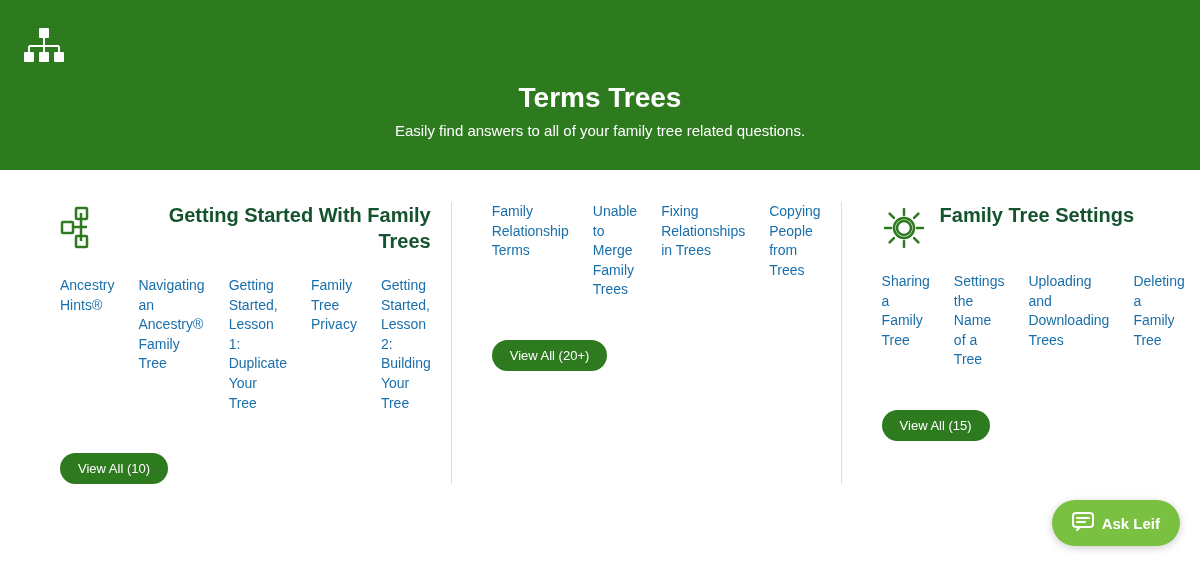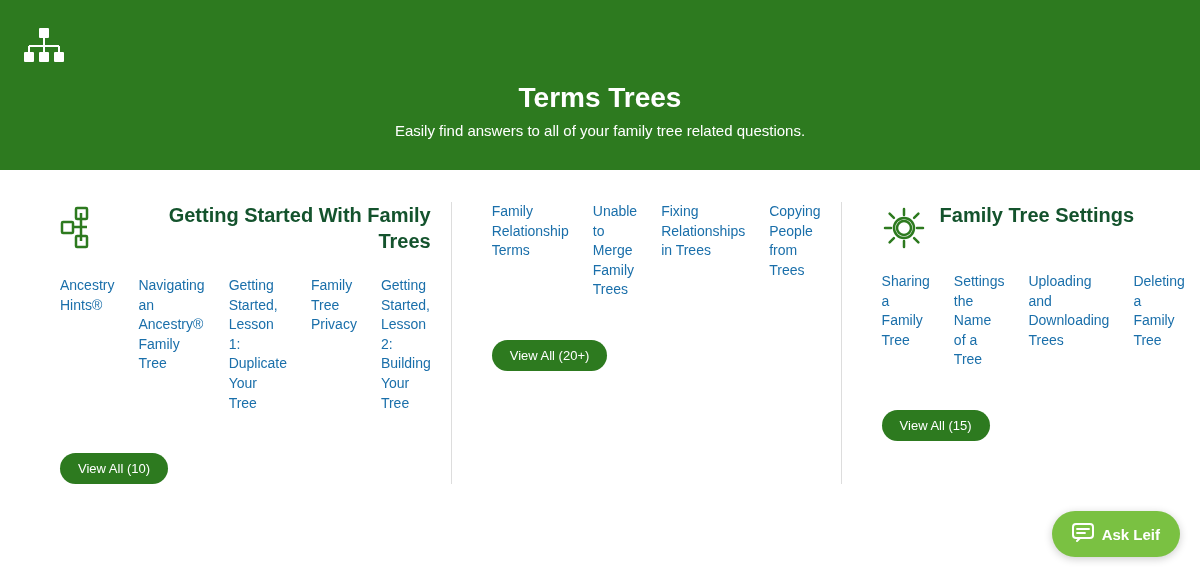--- a/index.html
+++ b/index.html
@@ -85,21 +85,21 @@
       border-radius: 20px;
       padding: 8px 18px;
       font-size: 13px;
       cursor: pointer;
       font-weight: 500;
     }
 
     
     .ask-leif {
       position: fixed;
-      bottom: 19px;
+      bottom: 30px;
       right: 20px;
       background: #7ac142;
       color: white;
       border: none;
       border-radius: 25px;
       padding: 12px 20px;
       font-size: 15px;
       font-weight: bold;
       cursor: pointer;
       display: flex;

